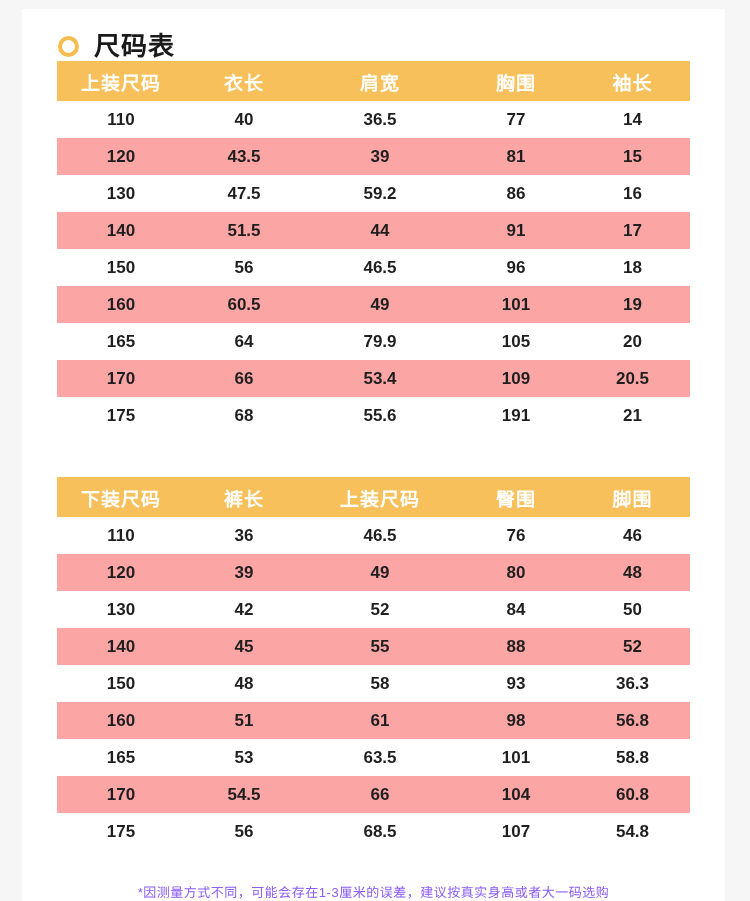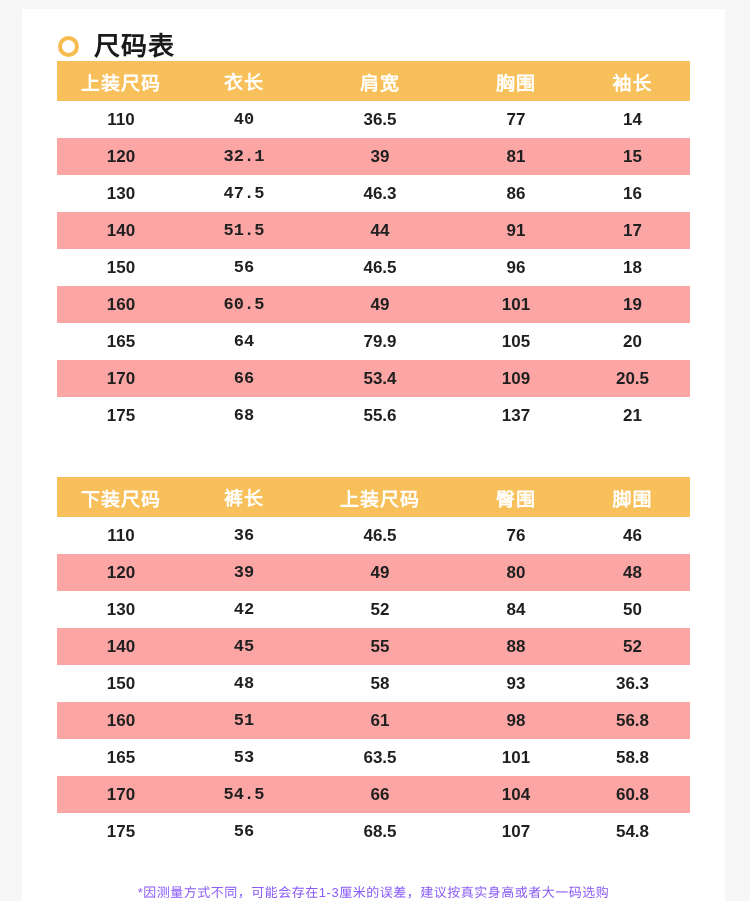--- a/index.html
+++ b/index.html
@@ -73,21 +73,21 @@
   table.size-table tbody td {
     height: 37px;
     font-size: 17px;
     font-weight: bold;
     color: #1f1f1f;
   }
   table.size-table tbody tr.alt td {
     background: #fca5a5;
   }
   .col-0 { width: 128px; }
-  .col-1 { width: 118px; font-family: Liberation Mono, monospace; }
+  .col-1 { width: 118px; }
   .col-2 { width: 154px; }
   .col-3 { width: 118px; }
   .col-4 { width: 115px; }
   .table-gap {
     height: 43px;
   }
   .footnote {
     margin-top: 32px;
     text-align: center;
     font-size: 13px;
@@ -119,29 +119,29 @@
       <tbody>
         <tr>
           <td class="col-0">110</td>
           <td class="col-1">40</td>
           <td class="col-2">36.5</td>
           <td class="col-3">77</td>
           <td class="col-4">14</td>
         </tr>
         <tr class="alt">
           <td class="col-0">120</td>
-          <td class="col-1">32.1</td>
+          <td class="col-1">43.5</td>
           <td class="col-2">39</td>
           <td class="col-3">81</td>
           <td class="col-4">15</td>
         </tr>
         <tr>
           <td class="col-0">130</td>
           <td class="col-1">47.5</td>
-          <td class="col-2">46.3</td>
+          <td class="col-2">59.2</td>
           <td class="col-3">86</td>
           <td class="col-4">16</td>
         </tr>
         <tr class="alt">
           <td class="col-0">140</td>
           <td class="col-1">51.5</td>
           <td class="col-2">44</td>
           <td class="col-3">91</td>
           <td class="col-4">17</td>
         </tr>
@@ -170,21 +170,21 @@
           <td class="col-0">170</td>
           <td class="col-1">66</td>
           <td class="col-2">53.4</td>
           <td class="col-3">109</td>
           <td class="col-4">20.5</td>
         </tr>
         <tr>
           <td class="col-0">175</td>
           <td class="col-1">68</td>
           <td class="col-2">55.6</td>
-          <td class="col-3">137</td>
+          <td class="col-3">191</td>
           <td class="col-4">21</td>
         </tr>
       </tbody>
     </table>
   </div>
 
   <div class="table-gap"></div>
 
   <div class="table-wrap">
     <table class="size-table">

